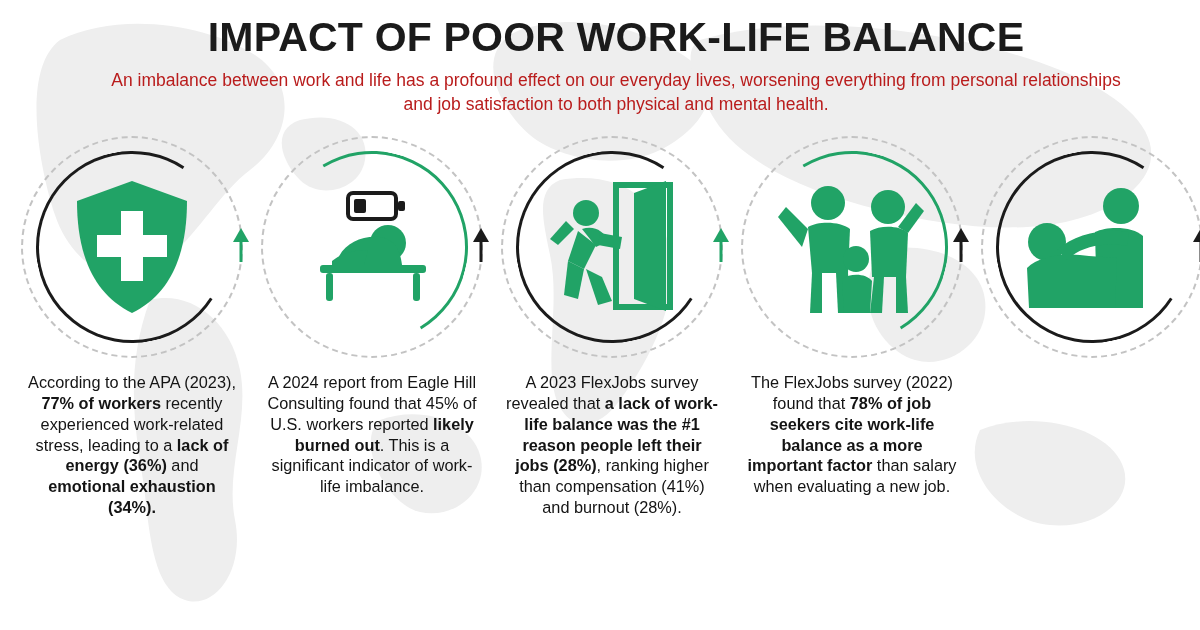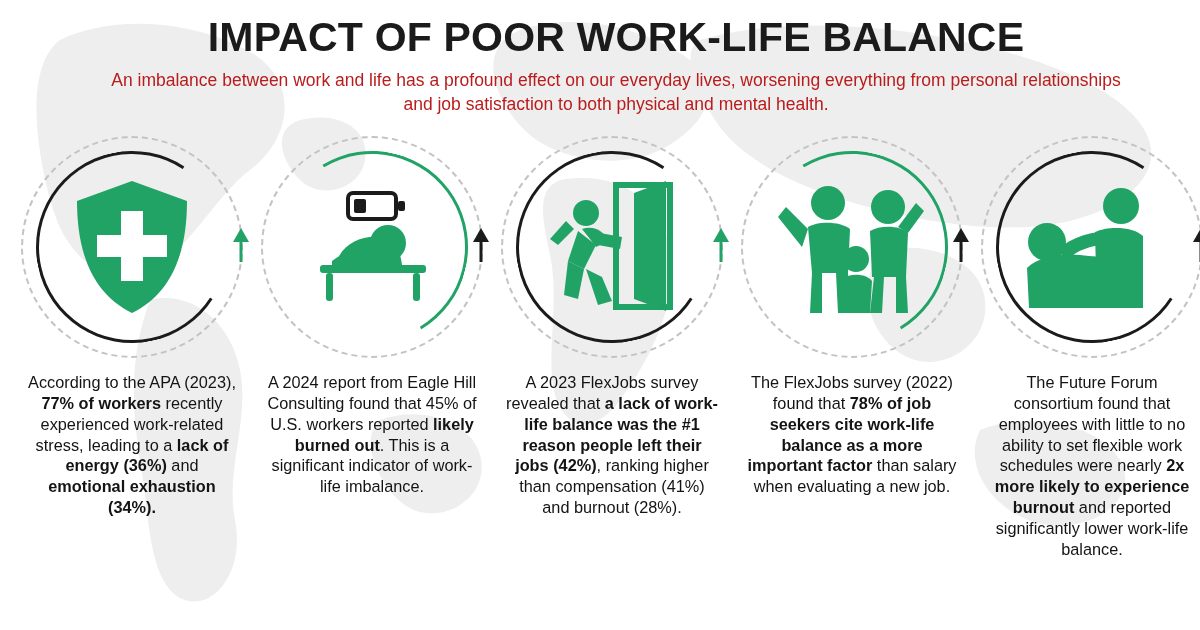--- a/index.html
+++ b/index.html
@@ -222,21 +222,21 @@
               <path d="M32 52 L16 68 L8 62 L24 44 Z" fill="#21a366"></path>
             </svg>
           </div>
           <div class="arrow">
             <svg width="28" height="34" viewBox="0 0 28 34">
               <path d="M14 34 L14 8" stroke="#21a366" stroke-width="3" fill="none"></path>
               <path d="M14 0 L22 14 L6 14 Z" fill="#21a366"></path>
             </svg>
           </div>
         </div>
-        <div class="caption">A 2023 FlexJobs survey revealed that <b>a lack of work-life balance was the #1 reason people left their jobs (42%)</b>, ranking higher than compensation (41%) and burnout (28%).</div>
+        <div class="caption">A 2023 FlexJobs survey revealed that <b>a lack of work-life balance was the #1 reason people left their jobs (28%)</b>, ranking higher than compensation (41%) and burnout (28%).</div>
       </div>
 
       <div class="col">
         <div class="circle-wrap">
           <div class="ring dashed"></div>
           <div class="ring accent"></div>
           <div class="icon-holder">
             <svg width="148" height="140" viewBox="0 0 148 140">
 
               <circle cx="50" cy="26" r="17" fill="#21a366"></circle>
@@ -282,18 +282,17 @@
               <path d="M40 68 C58 52 86 46 112 50 L110 64 C88 60 64 64 50 78 Z" fill="#21a366"></path>
             </svg>
           </div>
           <div class="arrow">
             <svg width="28" height="34" viewBox="0 0 28 34">
               <path d="M14 34 L14 8" stroke="#1b1b1b" stroke-width="3" fill="none"></path>
               <path d="M14 0 L22 14 L6 14 Z" fill="#1b1b1b"></path>
             </svg>
           </div>
         </div>
-        <div class="caption">The Future Forum consortium found that employees with little to no ability to set flexible work schedules were nearly <b>2x more likely to experience burnout</b> and reported significantly lower work-life balance.</div>
       </div>
 
     </div>
   </div>
 </div>
 
 </body></html>

